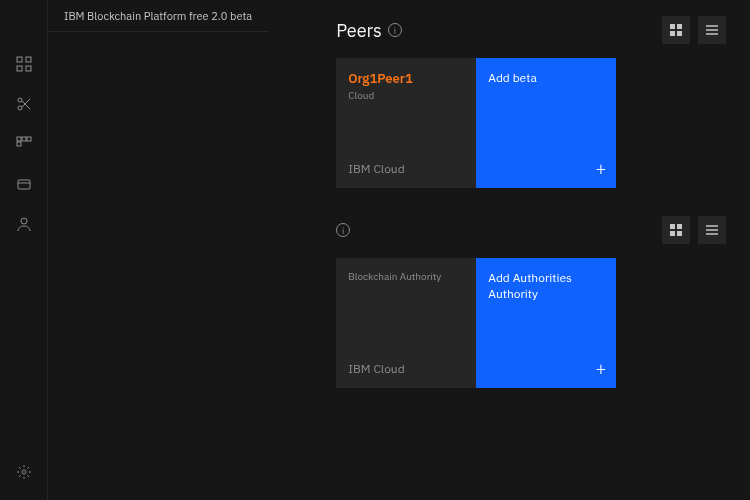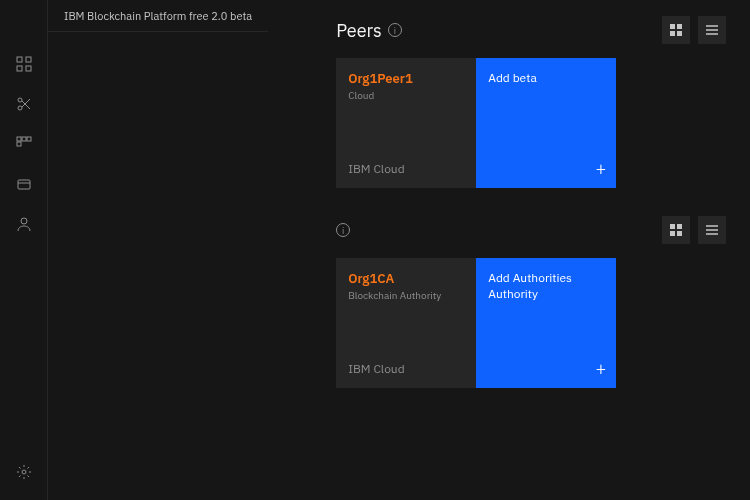--- a/index.html
+++ b/index.html
@@ -257,21 +257,20 @@
             <svg width="14" height="14" viewBox="0 0 14 14" fill="none" stroke="currentColor" stroke-width="1.5">
                 <line x1="1" y1="3" x2="13" y2="3"></line>
                 <line x1="1" y1="7" x2="13" y2="7"></line>
                 <line x1="1" y1="11" x2="13" y2="11"></line>
               </svg>
           </div>
         </div>
       </div>
       <div class="cards">
         <div class="card">
-          <div class="card-title">Org1CA</div>
           <div class="card-sub">Blockchain Authority</div>
           <div class="card-footer">IBM Cloud</div>
         </div>
         <div class="add-card">
           <div class="add-label">Add Authorities Authority</div>
           <div class="plus">+</div>
         </div>
       </div>
     </section>
 

